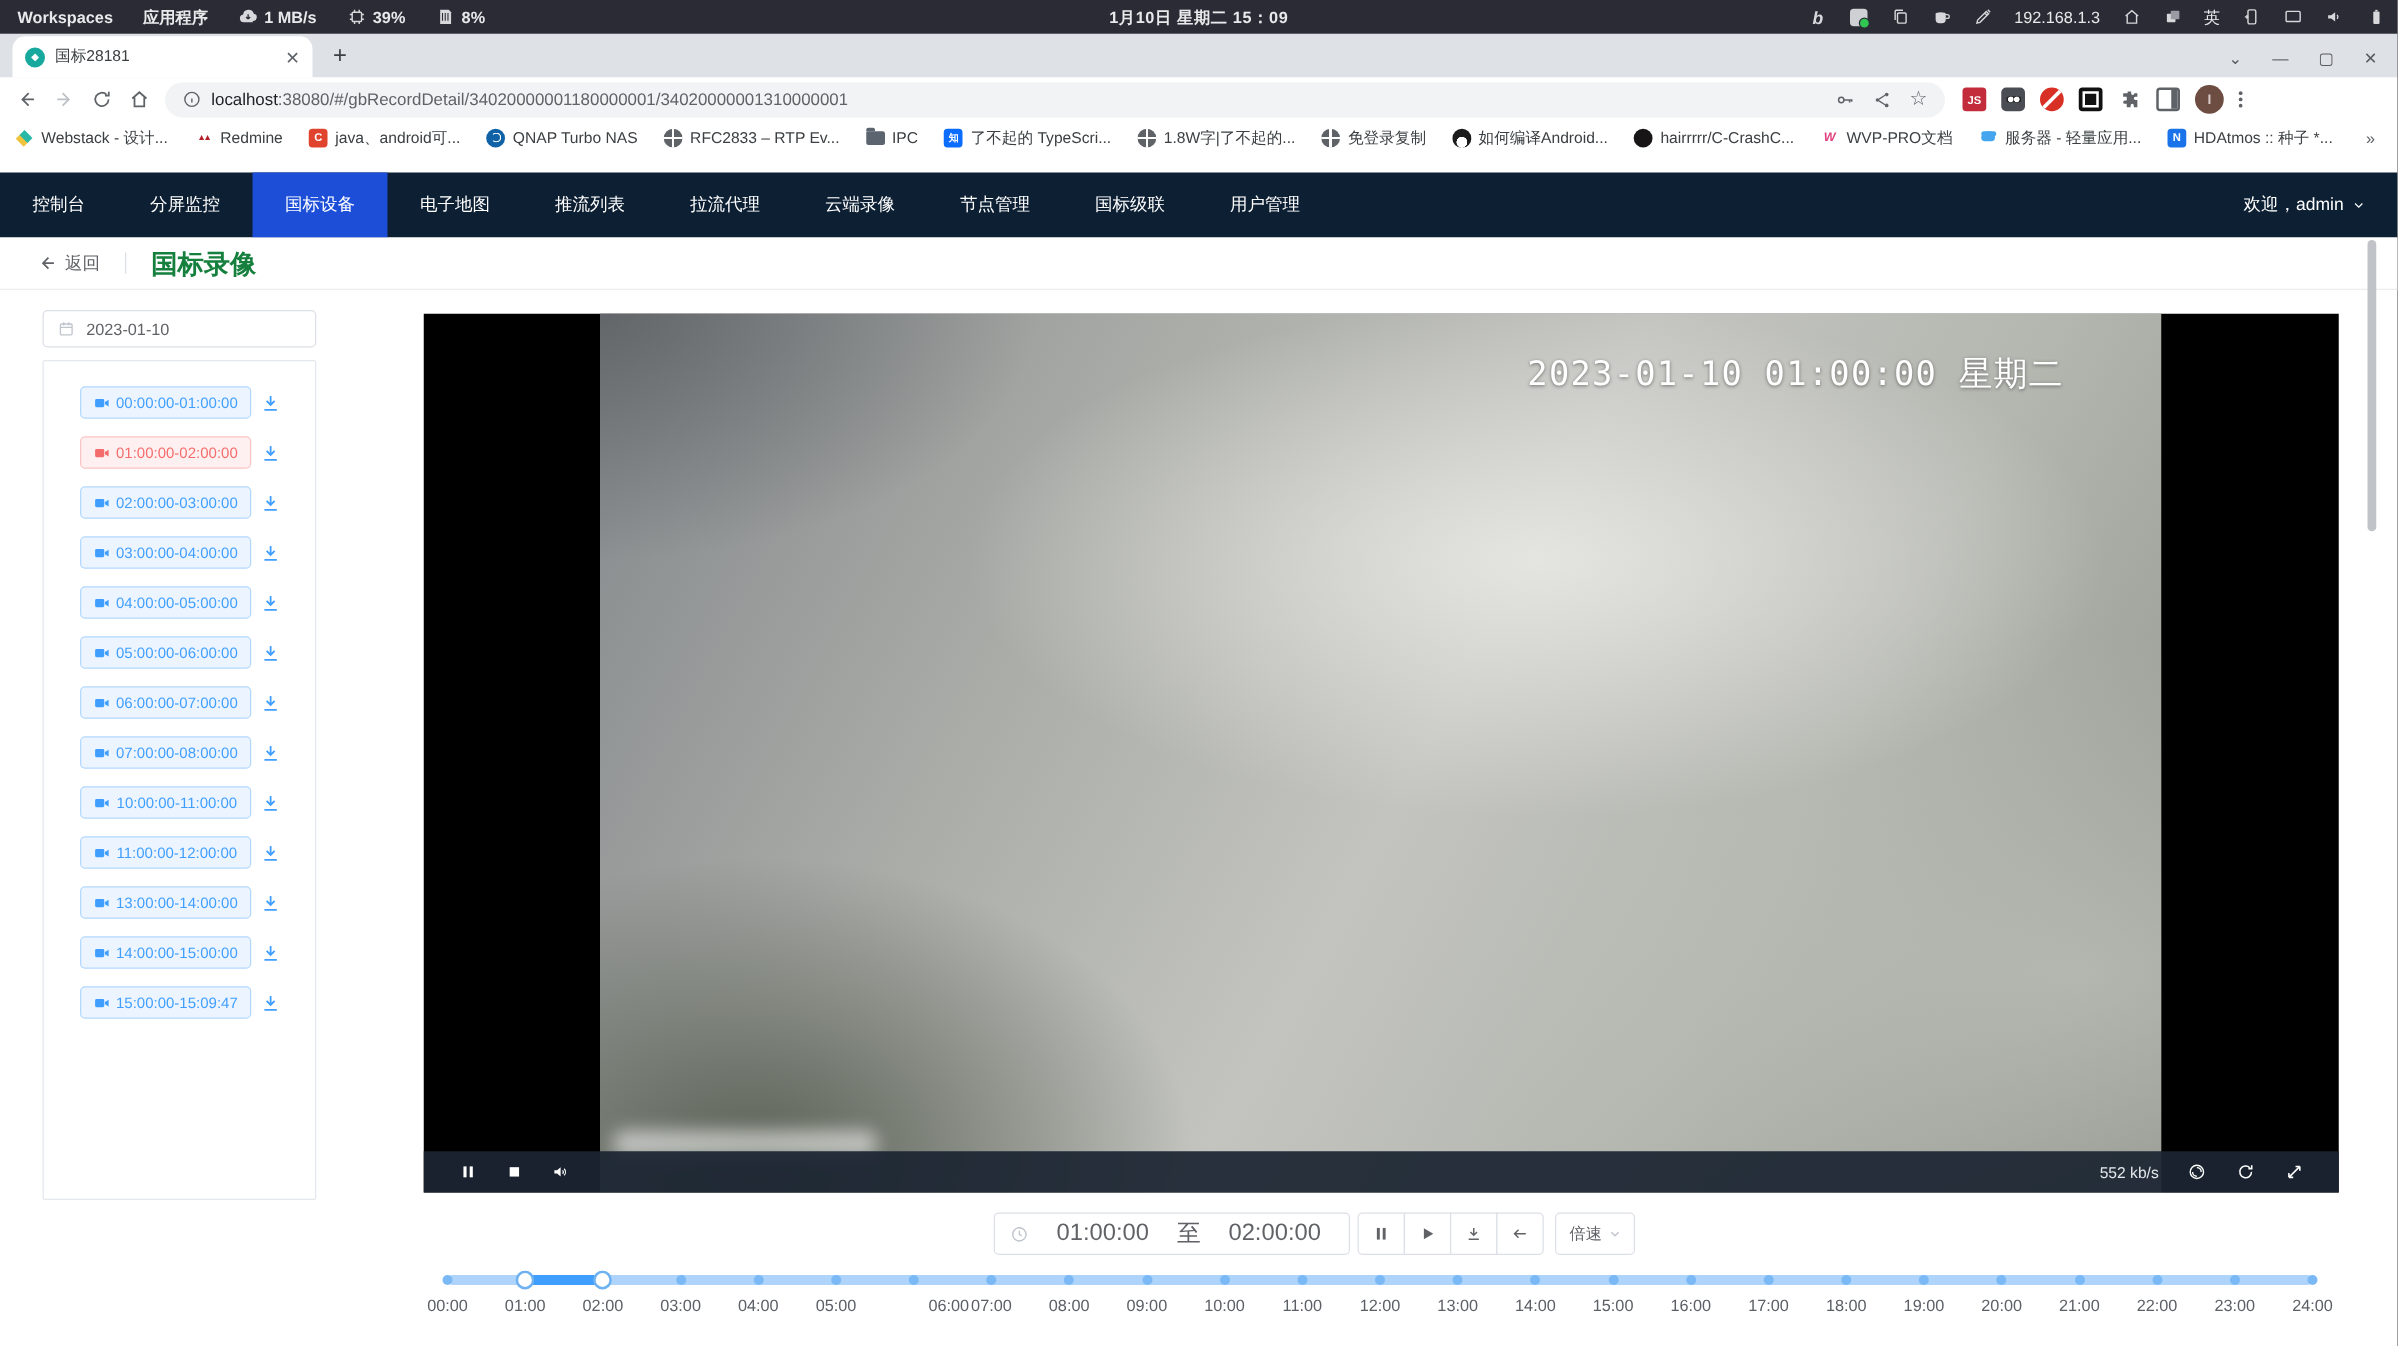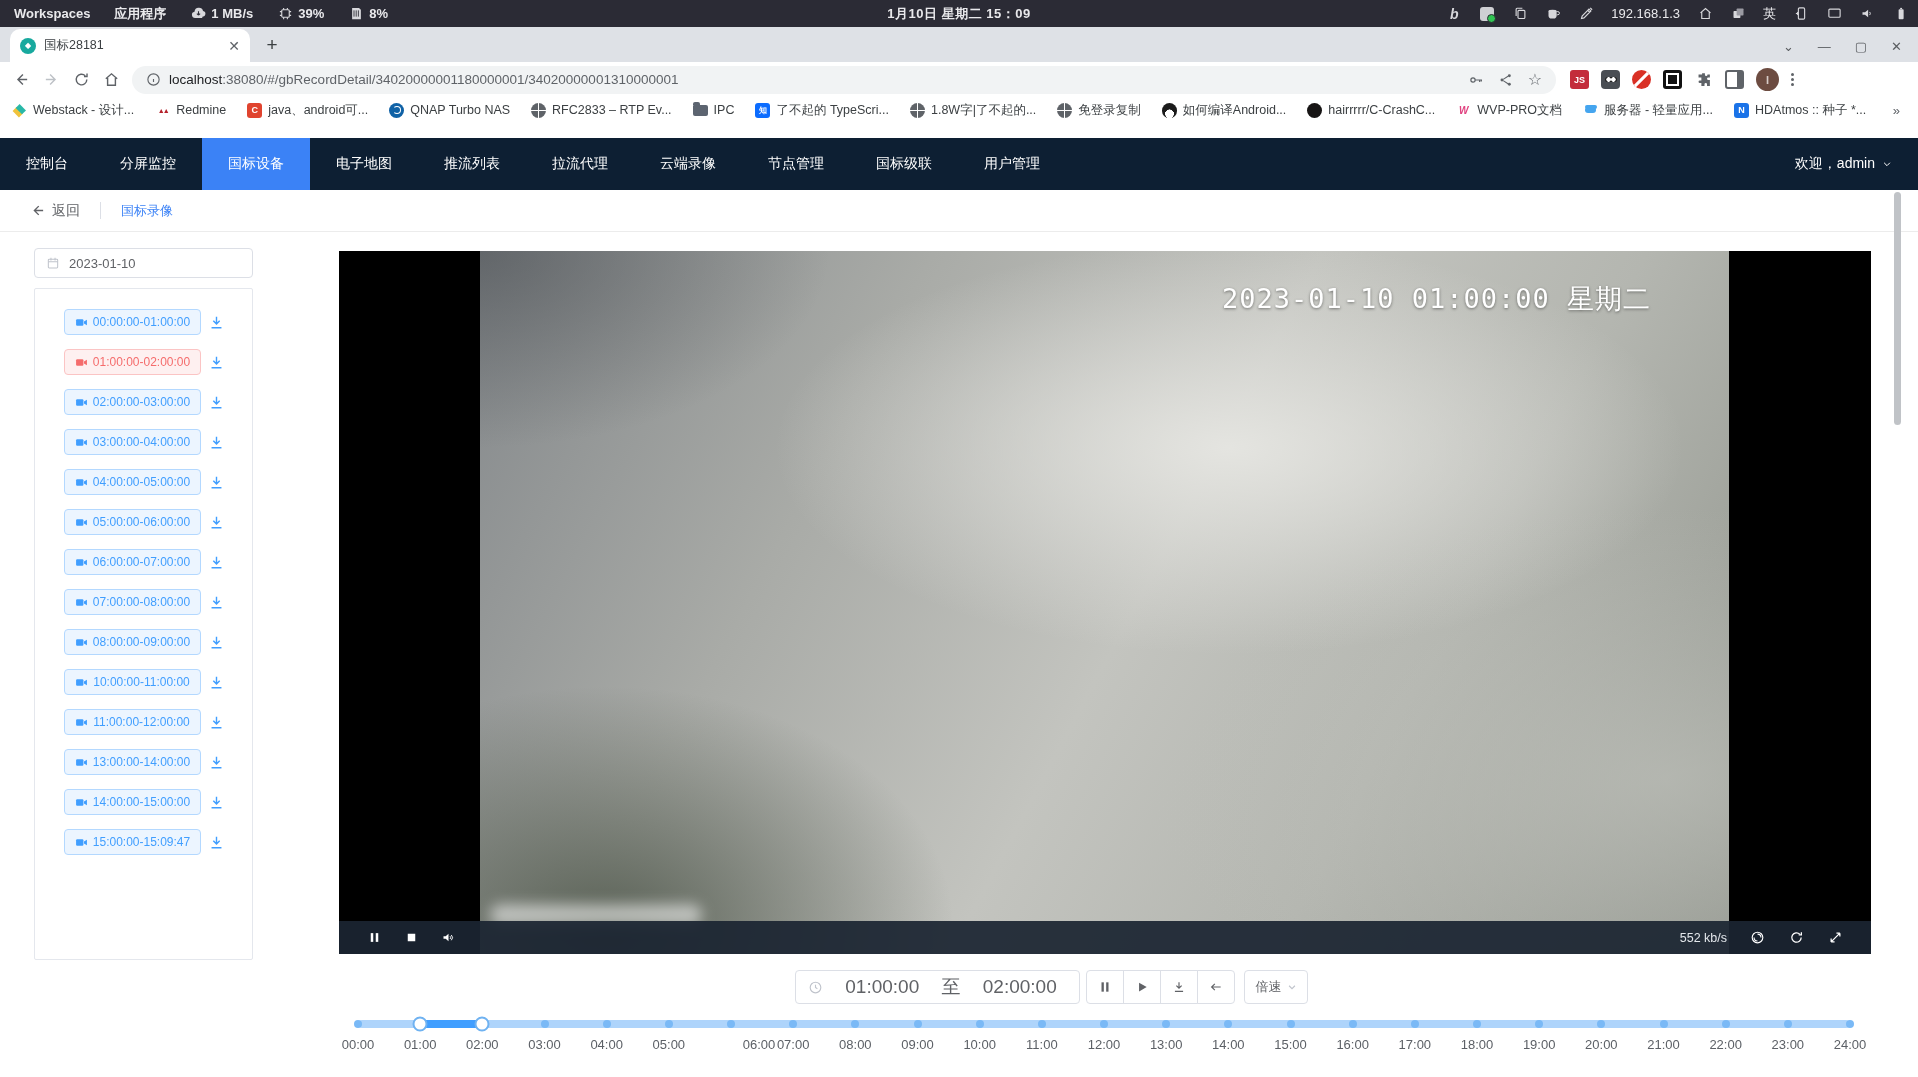--- a/index.html
+++ b/index.html
@@ -91,28 +91,28 @@
   .bi-cloud{background:transparent}
   .bi-cloud::before{content:"";width:11px;height:6px;border-radius:6px;background:#45a5ef;
     box-shadow:-1px -3px 0 -1px #45a5ef,2px -3px 0 -1px #45a5ef}
   .bi-n{background:#1a73e8;border-radius:3px}
   .bi-n::before{content:"N";font-size:9px}
 
   
   .page{position:absolute;top:123px;left:0;right:0;bottom:0;background:#fff}
   .nav{position:absolute;top:15px;left:0;right:0;height:52px;background:#0d1f33;display:flex;align-items:center;color:#fff;font-size:14px}
   .nav-tab{height:52px;display:flex;align-items:center;padding:0 26px;cursor:pointer}
-  .nav-tab.active{background:#3b82f6}
+  .nav-tab.active{background:#1d4ed8}
   .nav-right{margin-left:auto;display:flex;align-items:center;gap:7px;padding-right:26px}
   .caret{width:10px;height:10px}
   .pagehead{position:absolute;top:67px;left:0;right:0;height:42px;display:flex;align-items:center;padding:0 30px;border-bottom:1px solid #ececec;background:#fff}
   .back-btn{display:flex;align-items:center;gap:7px;color:#606266;font-size:14px;cursor:pointer}
   .back-btn svg{width:15px;height:15px}
   .ph-div{width:1px;height:17px;background:#dcdfe6;margin:0 20px}
-  .ph-title{font-size:13px;font-weight:normal;color:#3b82f6}
+  .ph-title{font-size:21px;font-weight:bold;color:#15803d}
 
   
   .date-input{position:absolute;left:34px;top:125px;width:219px;height:30px;border:1px solid #dcdfe6;border-radius:4px;
     display:flex;align-items:center;gap:9px;padding:0 11px;font-size:13px;color:#606266;background:#fff}
   .date-input svg{width:14px;height:14px;color:#c0c4cc}
   .rec-panel{position:absolute;left:34px;top:165px;width:219px;height:672px;border:1px solid #e4e7ed;border-radius:2px;padding-top:13px;overflow:hidden}
   .rec-row{height:40px;display:flex;align-items:center;justify-content:space-between;padding:0 26px 0 29px}
   .rec-pill{width:137px;height:26px;border-radius:4px;border:1px solid #b3d8ff;background:#ecf5ff;color:#409eff;
     font-size:12px;display:flex;align-items:center;justify-content:center;gap:5px;cursor:pointer;font-family:inherit}
   .rec-pill svg{width:13px;height:13px;flex:none}
@@ -608,34 +608,20 @@
             </svg>
             <span>07:00:00-08:00:00</span>
           </button>
           <button class="dl-btn">
             <svg viewBox="0 0 24 24" fill="none" stroke="currentColor" stroke-width="2">
               <path d="M12 4v9.5M7.5 9.5 12 14l4.5-4.5M5 19.5h14"></path>
             </svg>
           </button>
         </div>
 
-        <div class="rec-row">
-          <button class="rec-pill">
-            <svg viewBox="0 0 24 24" fill="currentColor">
-              <rect x="2" y="6" width="13.5" height="12" rx="2"></rect>
-              <path d="M16.5 10.2 22 7v10l-5.5-3.2z"></path>
-            </svg>
-            <span>08:00:00-09:00:00</span>
-          </button>
-          <button class="dl-btn">
-            <svg viewBox="0 0 24 24" fill="none" stroke="currentColor" stroke-width="2">
-              <path d="M12 4v9.5M7.5 9.5 12 14l4.5-4.5M5 19.5h14"></path>
-            </svg>
-          </button>
-        </div>
 
 
         <div class="rec-row">
           <button class="rec-pill">
             <svg viewBox="0 0 24 24" fill="currentColor">
               <rect x="2" y="6" width="13.5" height="12" rx="2"></rect>
               <path d="M16.5 10.2 22 7v10l-5.5-3.2z"></path>
             </svg>
             <span>10:00:00-11:00:00</span>
           </button>

